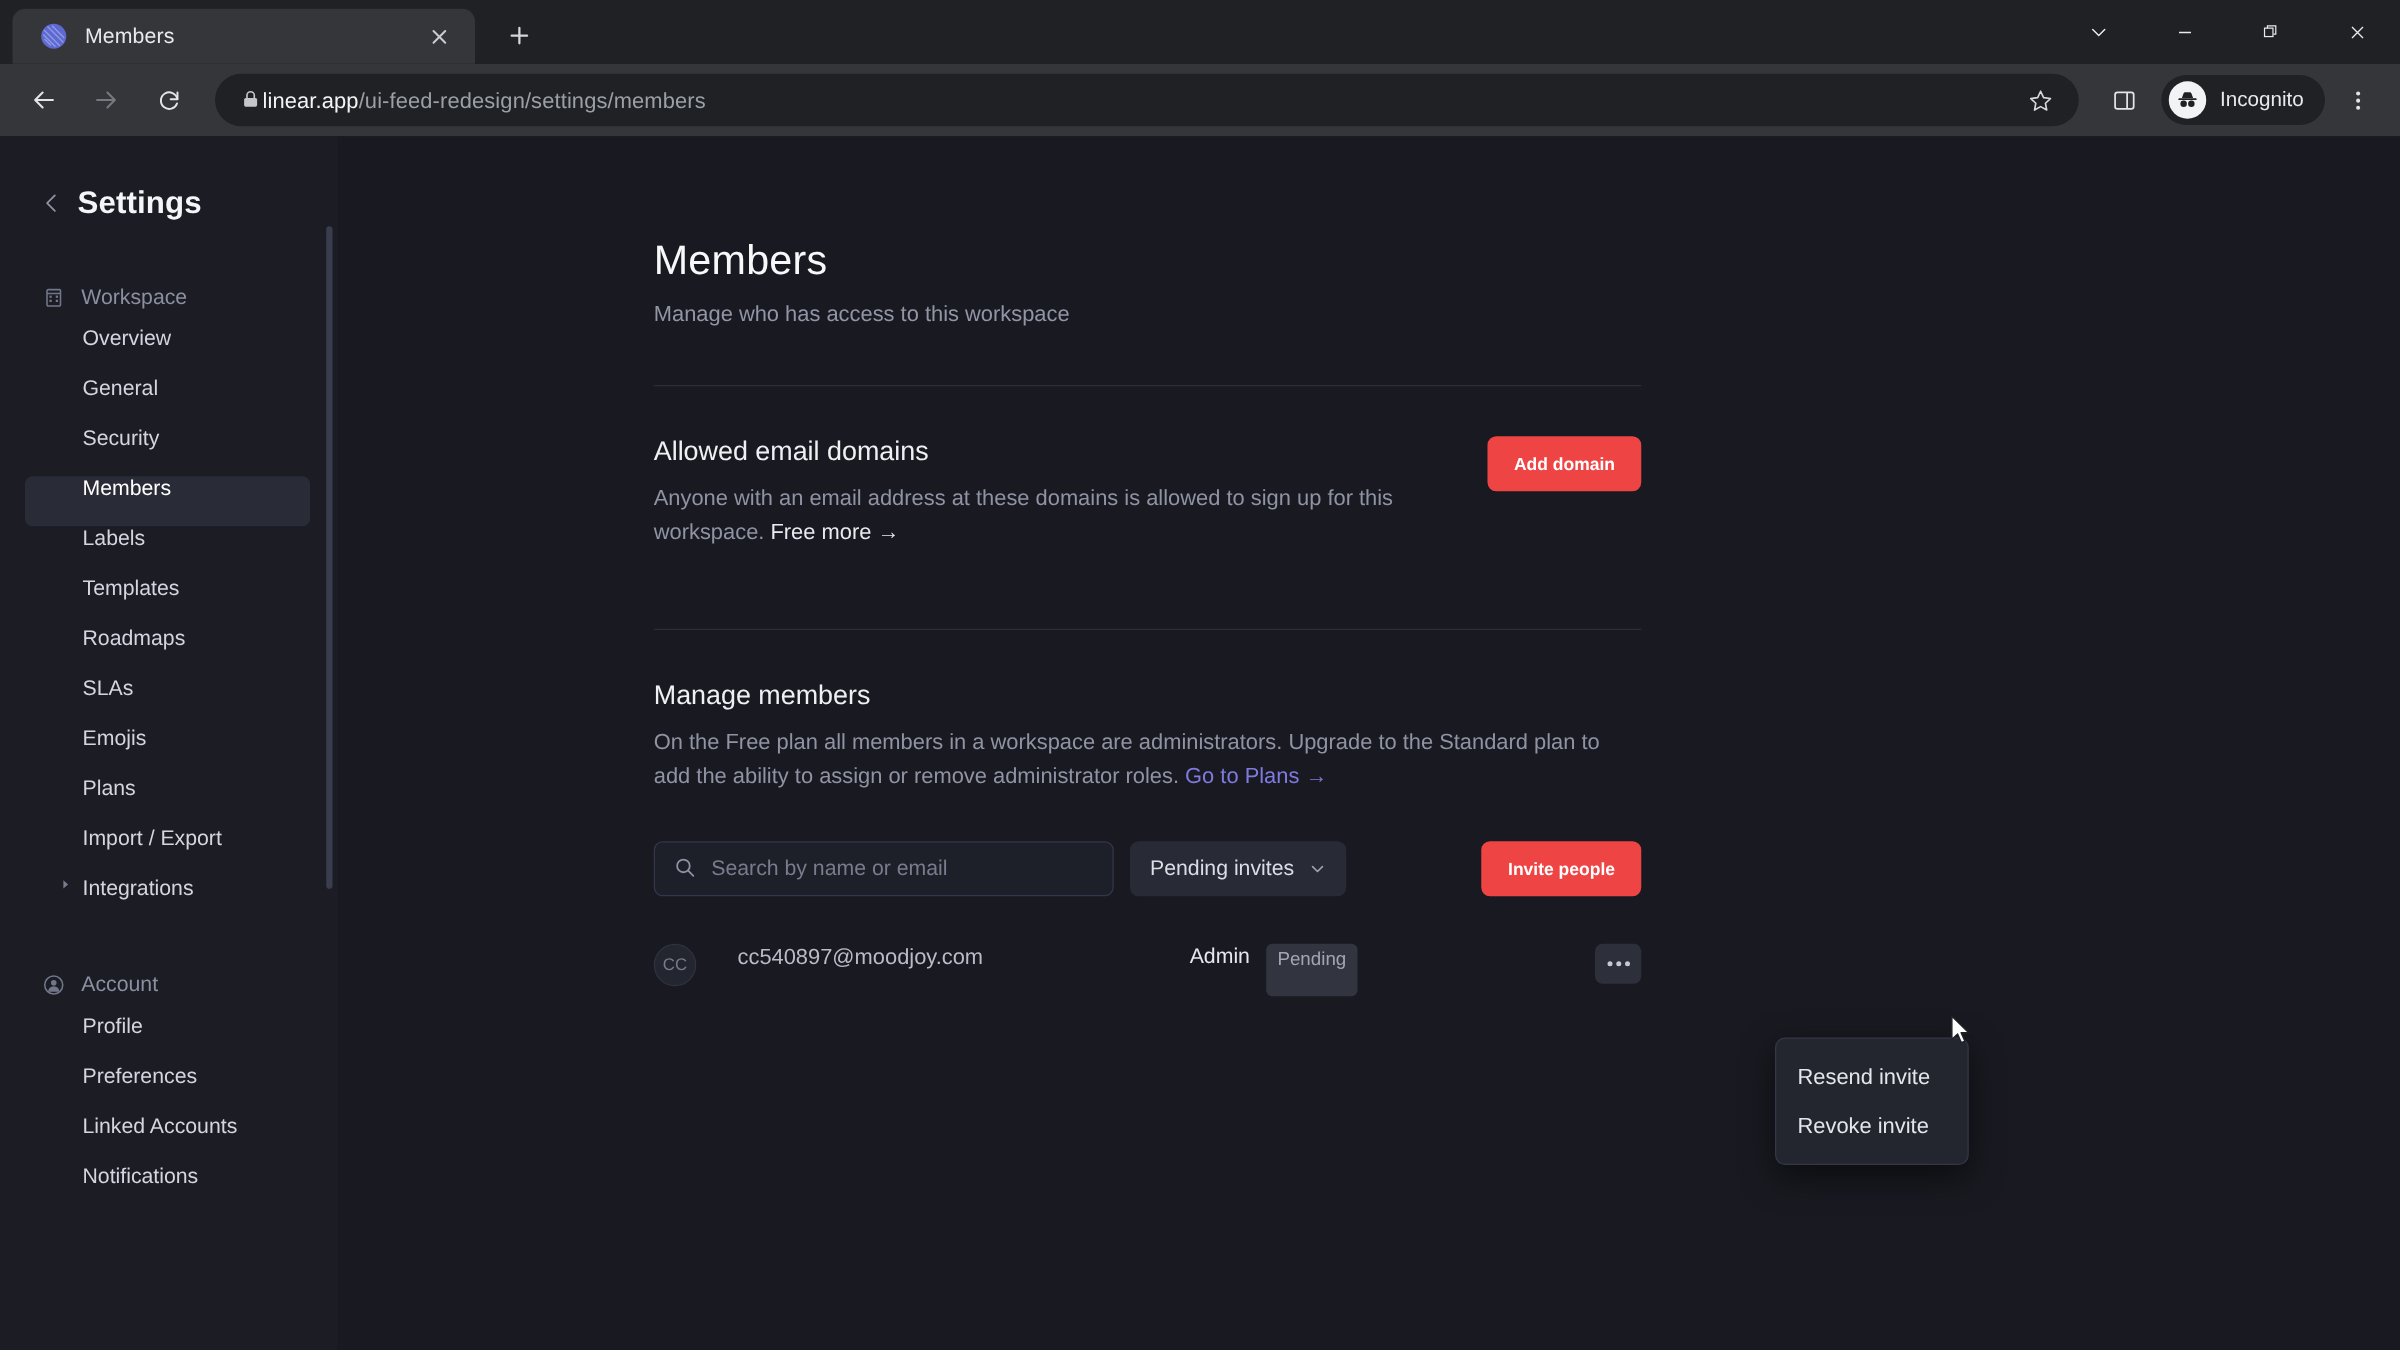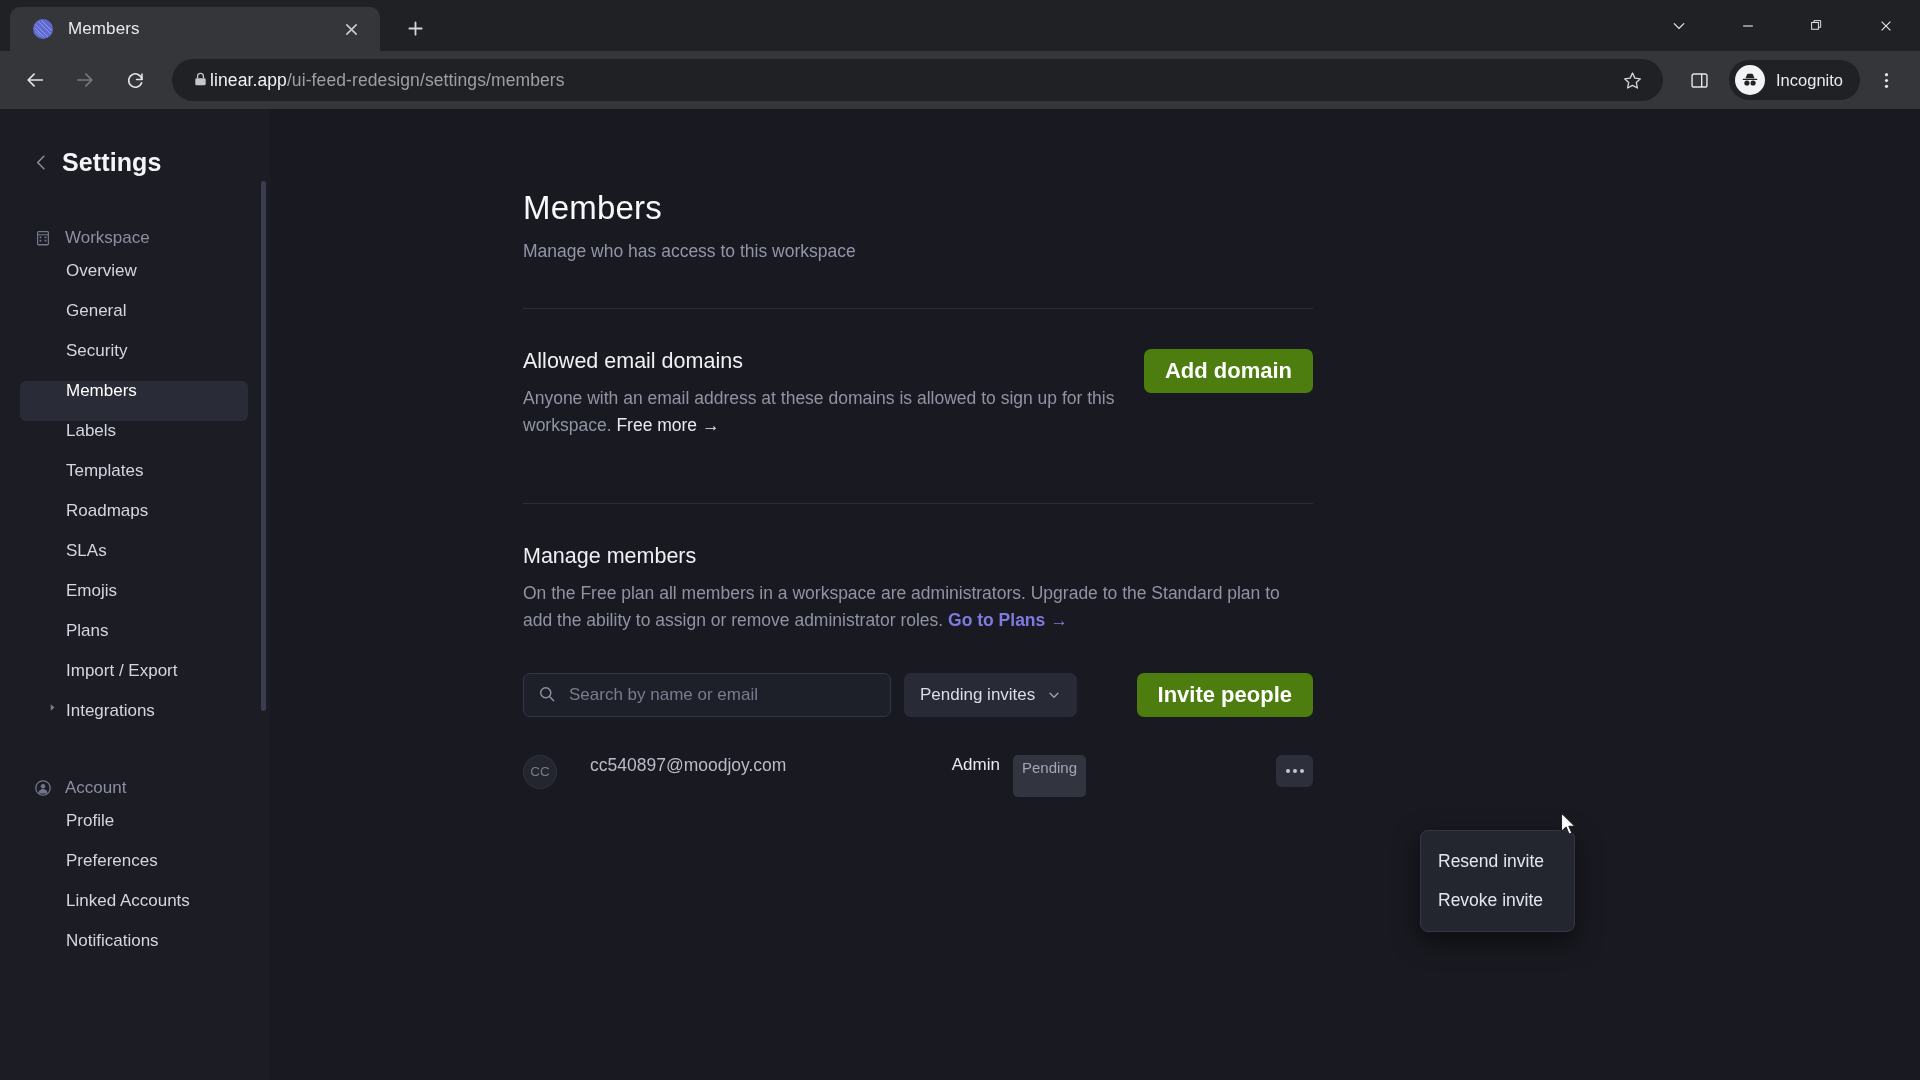--- a/index.html
+++ b/index.html
@@ -135,33 +135,33 @@
   .divider { height: 1px; background: #2b2d38; margin: 46px 0 0 0; }
 
   .section { padding-top: 40px; }
   .section-row { display: flex; align-items: flex-start; }
   .section-text { flex: 1; min-width: 0; }
   .section-title { color: #eff0f4; font-size: 21.5px; font-weight: 500; }
   .section-desc {
     color: #8f93a3; font-size: 17.5px; line-height: 1.55; margin-top: 11px; max-width: 600px;
   }
   .link-white { color: #e9eaee; }
-  .link-purple { color: #7f7ae0; font-weight: bold; }
+  .link-purple { color: #7f7ae0; }
 
   .btn-primary {
-    background: #4d7c0f; color: #ffffff; font-size: 22px; font-weight: 600;
+    background: #ef4444; color: #ffffff; font-size: 14px; font-weight: 600;
     border: none; border-radius: 7px; height: 44px; padding: 0 21px;
     font-family: "Liberation Sans", sans-serif; white-space: nowrap; flex: 0 0 auto;
   }
 
   .toolsrow { display: flex; align-items: center; gap: 13px; margin-top: 38px; }
   .search-box {
     width: 368px; height: 44px; background: #1e2029;
     border: 1px solid #33364a; border-radius: 7px;
-    display: flex; align-items: center; gap: 12px; padding: 0 14px;
+    display: flex; align-items: center; gap: 12px; padding: 0 14px; text-align: center;
   }
   .search-box .s-icon { width: 19px; height: 19px; color: #8d91a2; flex: 0 0 auto; }
   .search-ph { color: #787c8d; font-size: 17px; }
   .filter-btn {
     height: 44px; background: #282a35; border-radius: 7px;
     display: flex; align-items: center; gap: 11px; padding: 0 16px;
     color: #dcdee6; font-size: 17px; white-space: nowrap;
   }
   .filter-btn .chev { width: 15px; height: 15px; color: #9ea2b2; display: flex; align-items: center; justify-content: center; }
   .toolsrow .spacer { flex: 1; }

